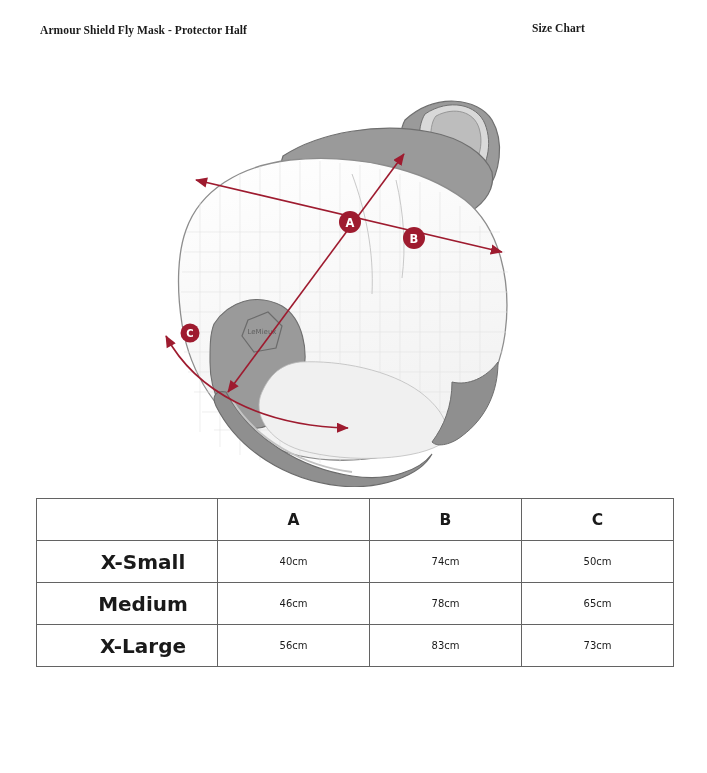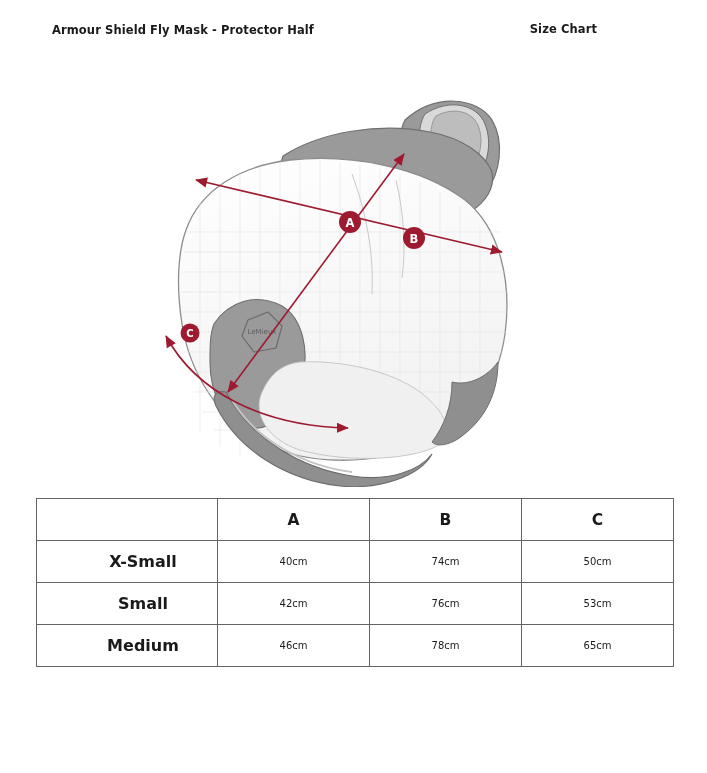--- a/index.html
+++ b/index.html
@@ -13,23 +13,24 @@
     font-family: "DejaVu Sans", sans-serif;
     color: #1a1a1a;
     position: relative;
     overflow: hidden;
   }
 
   
   .header {
     position: absolute;
     top: 22px;
-    left: 12px;
+    left: 0;
     width: 625px;
     height: 40px;
+    font-family: Liberation Serif, serif;
   }
   .header-title {
     position: absolute;
     left: 40px;
     top: 0;
     width: 300px;
     font-size: 11.5px;
     font-weight: bold;
     line-height: 17px;
     letter-spacing: 0.1px;
@@ -72,21 +73,21 @@
     font-size: 10px;
     font-weight: normal;
     padding: 0;
   }
   .size-table th {
     font-weight: bold;
     font-size: 15.5px;
   }
   .size-table .rowhead {
     font-weight: bold;
-    font-size: 16px;
+    font-size: 20px;
     padding-left: 32px;
   }
   .col-label { width: 180px; }
   .col-m { width: 151px; }
   .corner-cell { border-top-color: #636363; }
 </style>
 </head>
 <body>
 
 <div class="header">
@@ -210,25 +211,25 @@
     </tr>
   </thead>
   <tbody>
     <tr>
       <td class="rowhead">X-Small</td>
       <td>40cm</td>
       <td>74cm</td>
       <td>50cm</td>
     </tr>
     <tr>
-      <td class="rowhead">Small</td>
-      <td>42cm</td>
-      <td>76cm</td>
-      <td>53cm</td>
-    </tr>
-    <tr>
       <td class="rowhead">Medium</td>
       <td>46cm</td>
       <td>78cm</td>
       <td>65cm</td>
     </tr>
+    <tr>
+      <td class="rowhead">X-Large</td>
+      <td>56cm</td>
+      <td>83cm</td>
+      <td>73cm</td>
+    </tr>
   </tbody>
 </table>
 
 </body></html>

